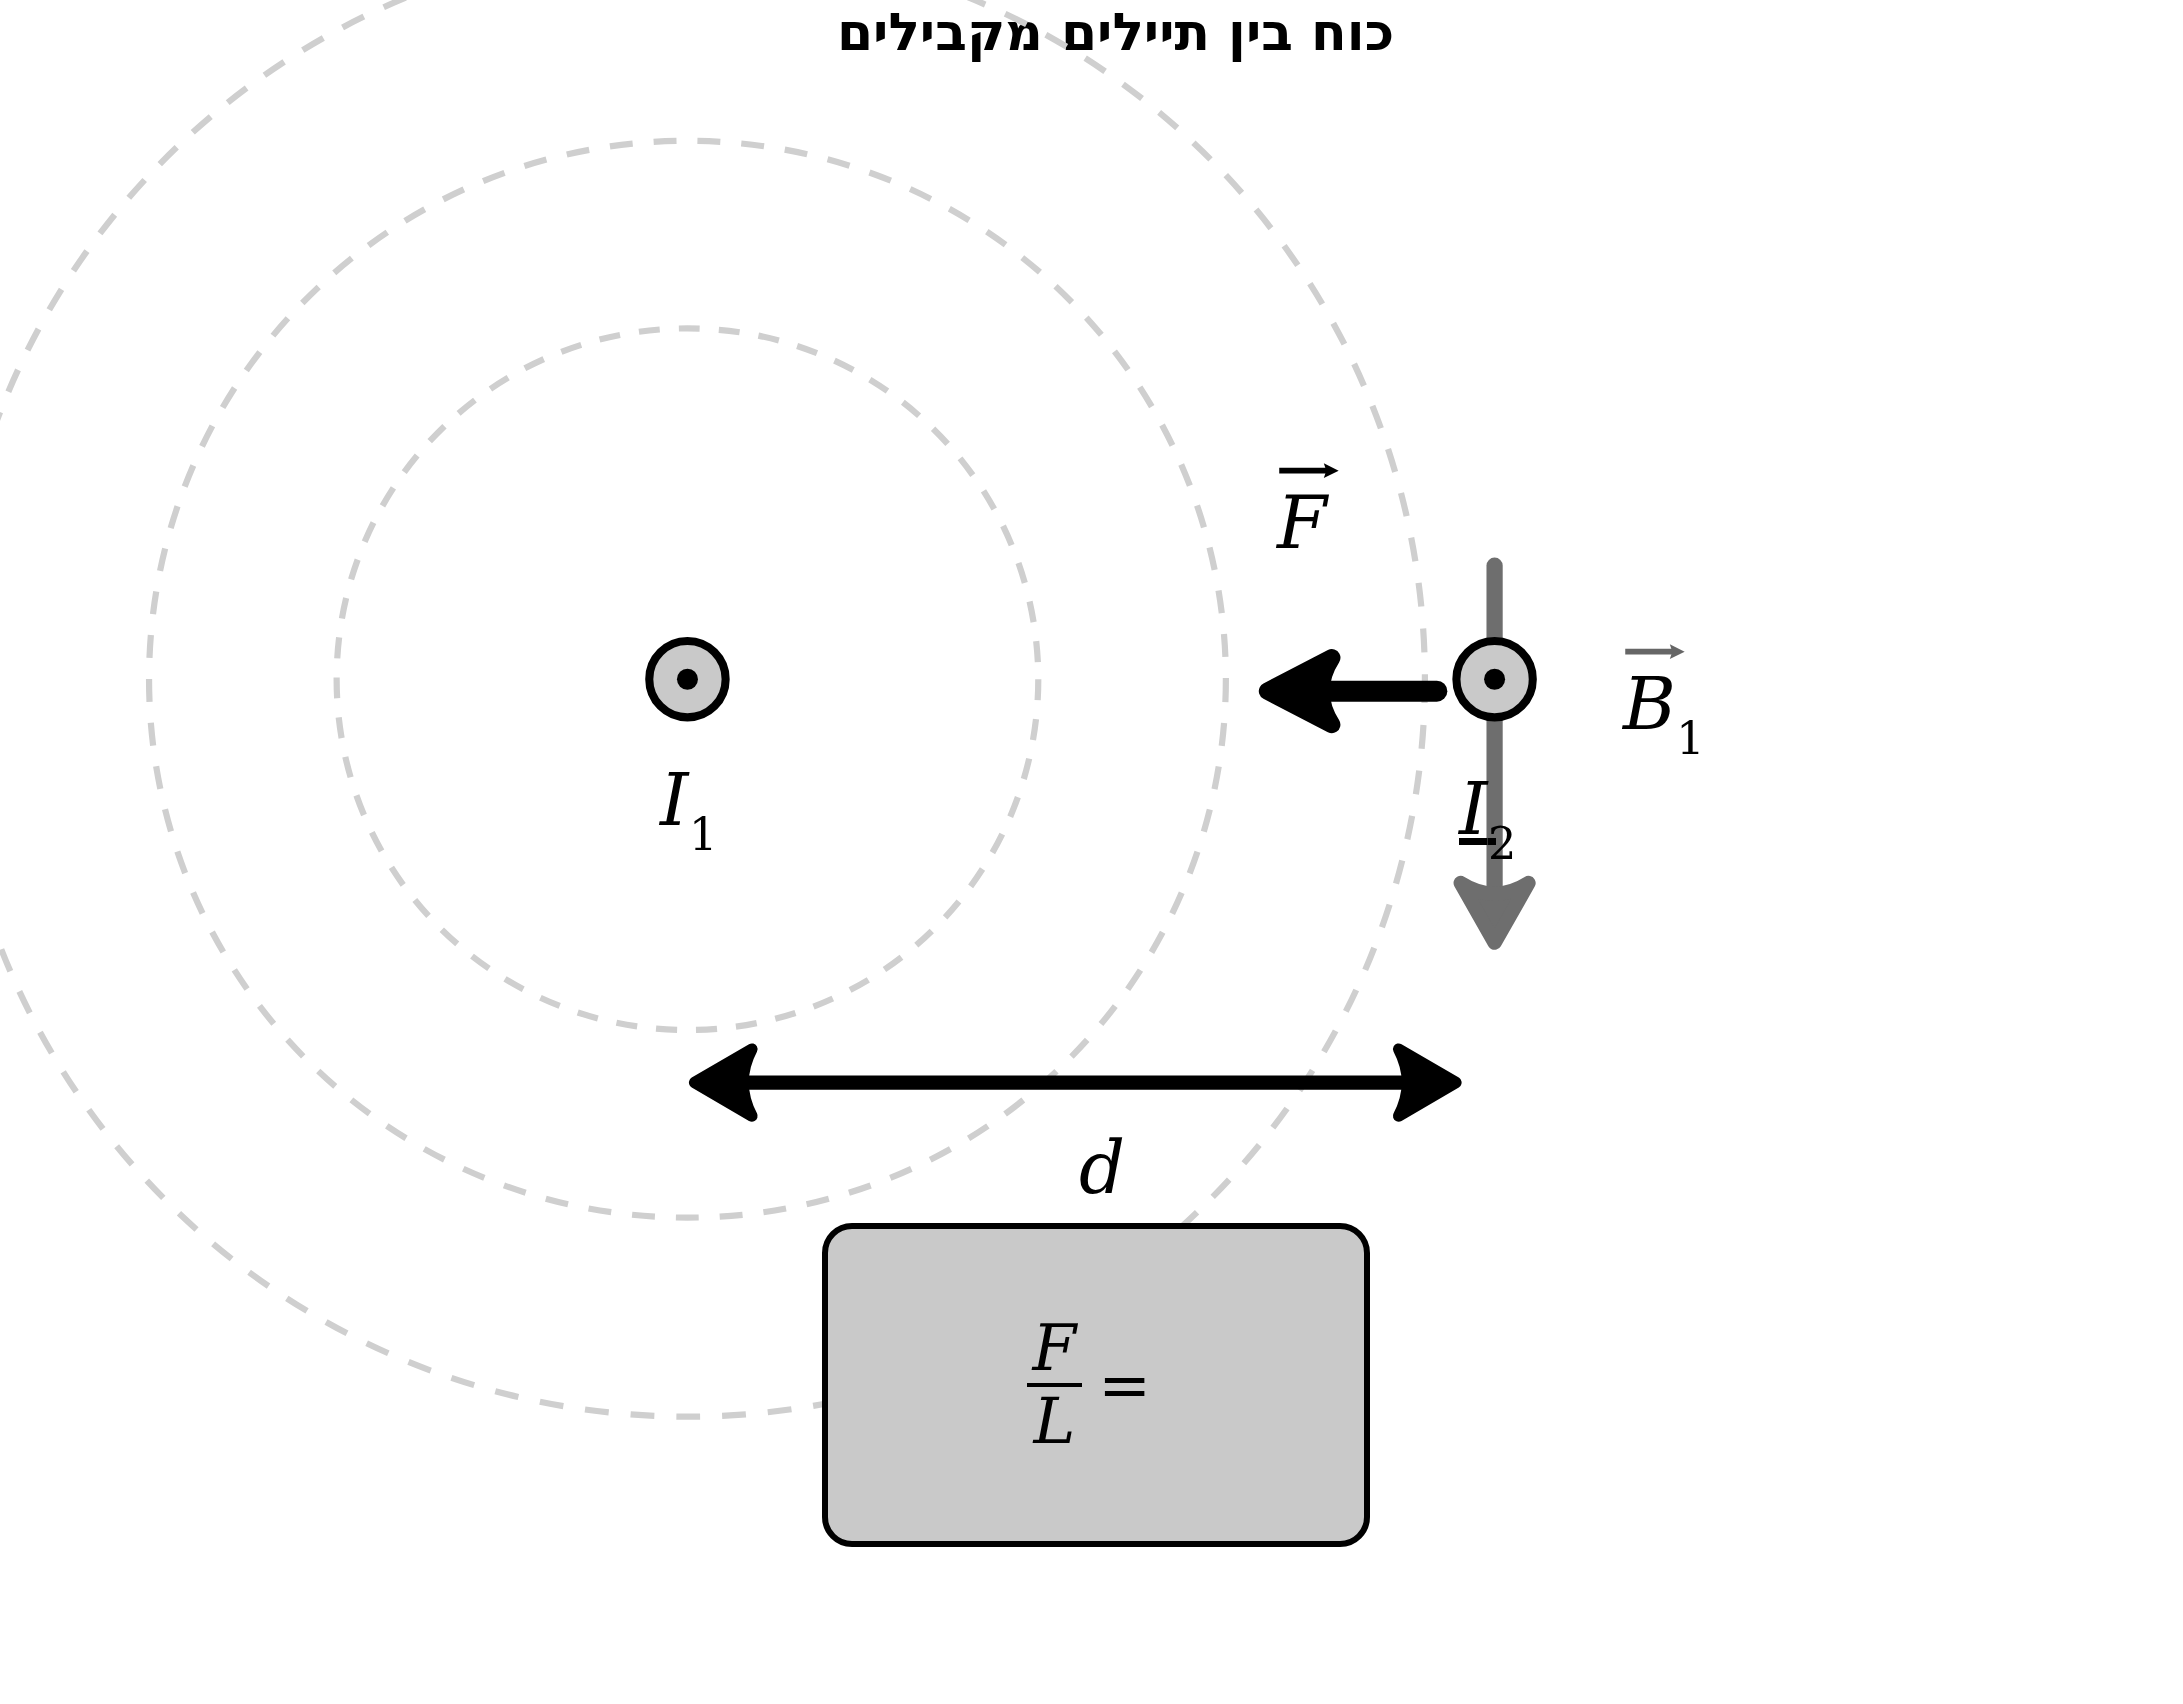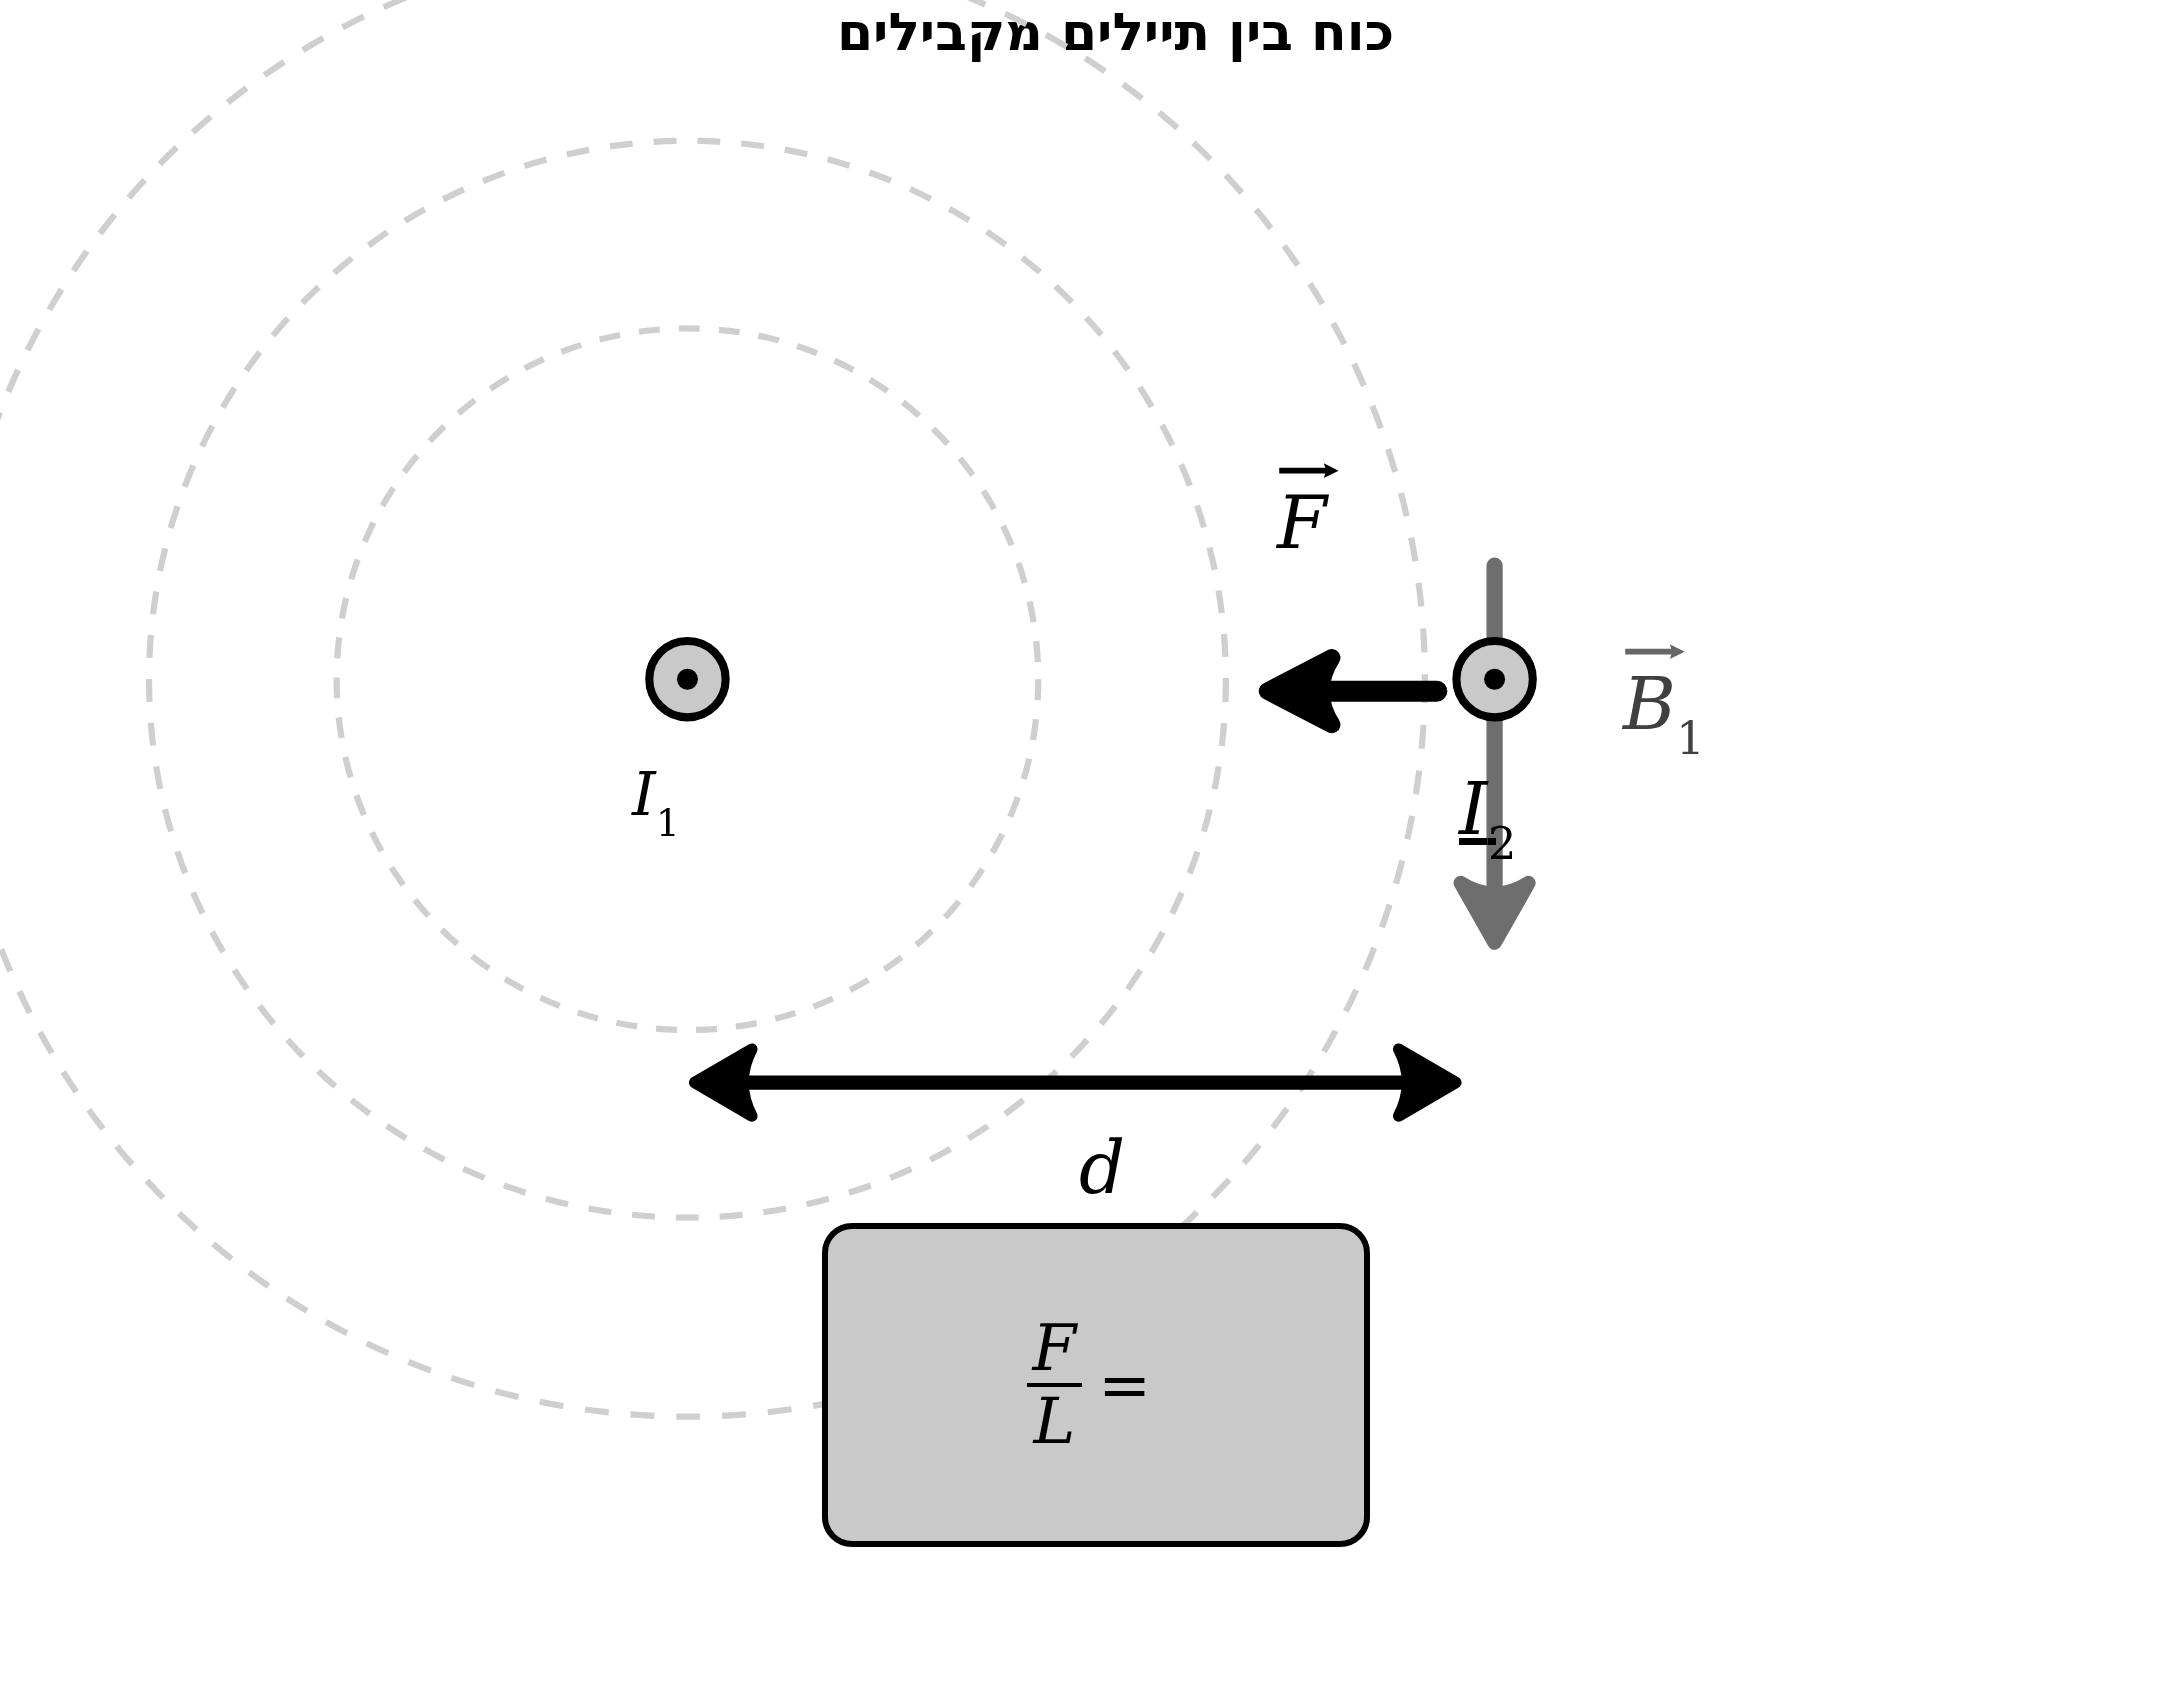--- a/index.html
+++ b/index.html
@@ -68,43 +68,43 @@
   .vecarrow {
     position: absolute;
     left: 2%;
     top: -0.40em;
     width: 0.86em;
     height: 0.30em;
   }
 
   
   #label-i1 {
-    left: 632px;
+    left: 660px;
     top: 764px;
-    font-size: 60px;
+    font-size: 72px;
   }
   
   #label-i2 {
     left: 1459px;
     top: 773px;
     font-size: 72px;
     text-decoration: underline;
   }
   
   #label-f {
     left: 1277px;
     top: 487px;
     font-size: 72px;
   }
   
   #label-b1 {
     left: 1623px;
     top: 668px;
     font-size: 72px;
-    color: #404040;
+    color: #000000;
   }
   
   #label-d {
     left: 1079px;
     top: 1132px;
     font-size: 72px;
   }
 
   
   #formula-box {

